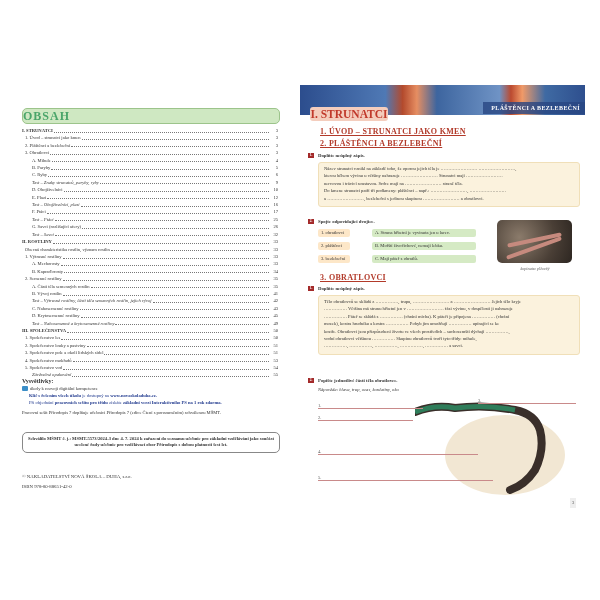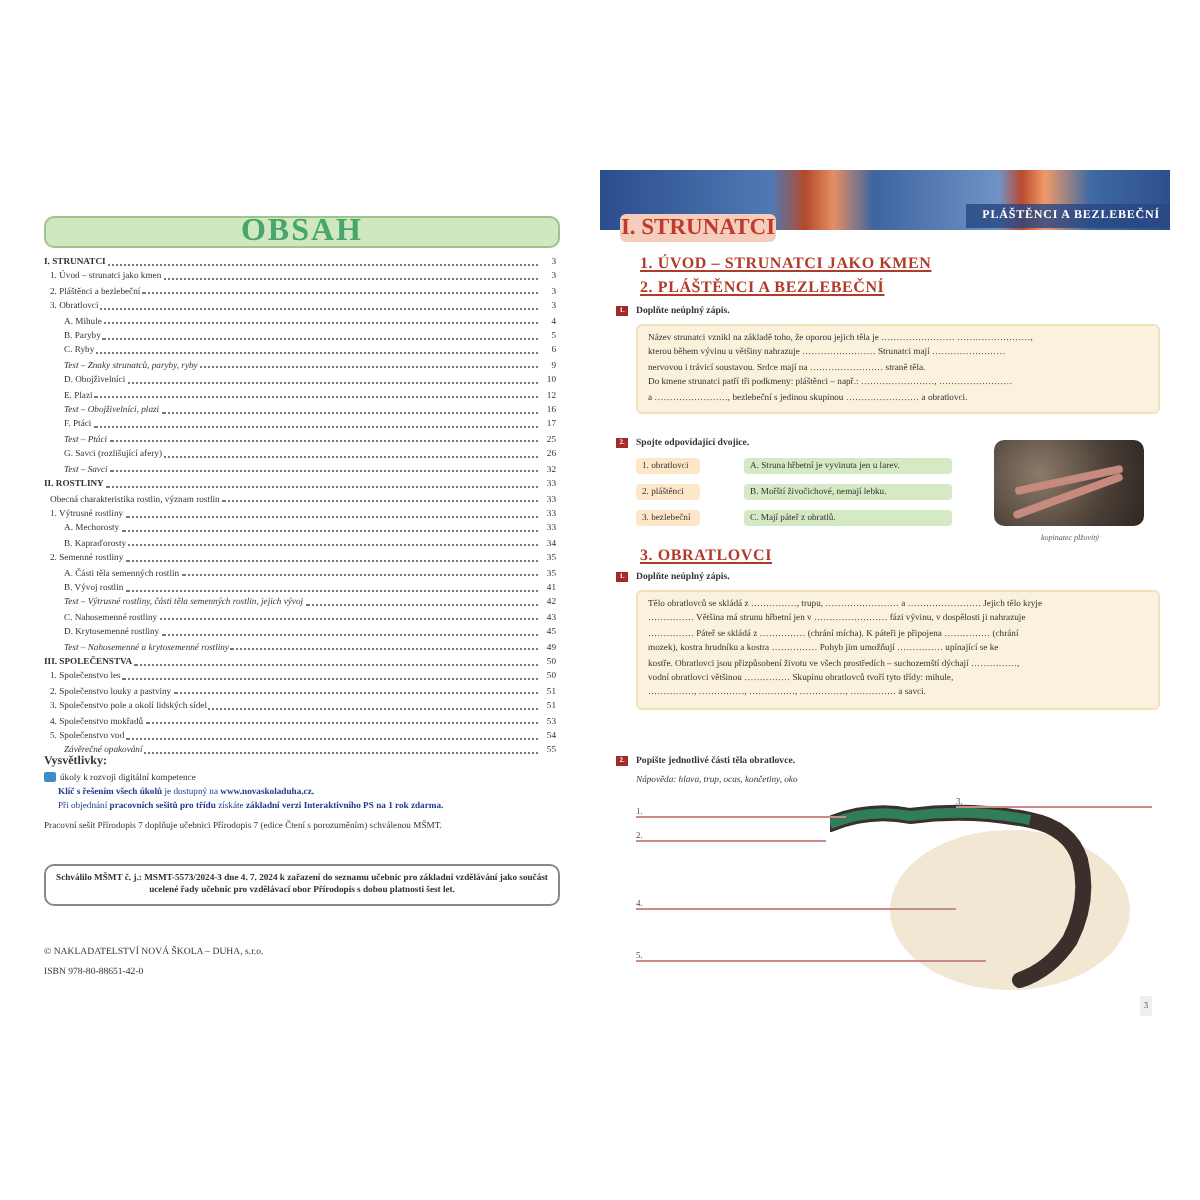--- a/index.html
+++ b/index.html
@@ -2,21 +2,21 @@
 <html><head>
 <meta charset="utf-8">
 <style>
   html,body{margin:0;padding:0;}
   body{width:600px;height:600px;background:#ffffff;position:relative;overflow:hidden;font-family:"Liberation Serif","DejaVu Serif",serif;color:#333;}
   .page{position:absolute;top:85px;height:440px;}
   .left{left:22px;width:256px;}
   .right{left:300px;width:285px;}
 
   
-  .obsah{position:absolute;left:0;top:23px;width:256px;height:14px;background:#cfe8c2;border:1px solid #9cc48b;border-radius:5px;text-align:center;font-weight:bold;color:#4aa56a;font-size:16px;line-height:14px;letter-spacing:1px;}
+  .obsah{position:absolute;left:0;top:23px;width:256px;height:14px;background:#cfe8c2;border:1px solid #9cc48b;border-radius:5px;text-align:left;font-weight:bold;color:#4aa56a;font-size:12px;line-height:14px;letter-spacing:1px;}
   .toc{position:absolute;left:0;top:42px;width:256px;font-size:4.6px;line-height:7.4px;}
   .toc-row{display:flex;align-items:flex-end;white-space:nowrap;}
   .toc-row .lbl{flex:0 0 auto;}
   .toc-row .dots{flex:1 1 auto;border-bottom:0.6px dotted #777;margin:0 1px 1.8px 1px;}
   .toc-row .pg{flex:0 0 auto;width:8px;text-align:right;}
   .lvl0 .lbl{font-weight:bold;}
   .lvl1 .lbl{padding-left:3px;}
   .lvl2 .lbl{padding-left:10px;}
   .ital .lbl{font-style:italic;}
 

